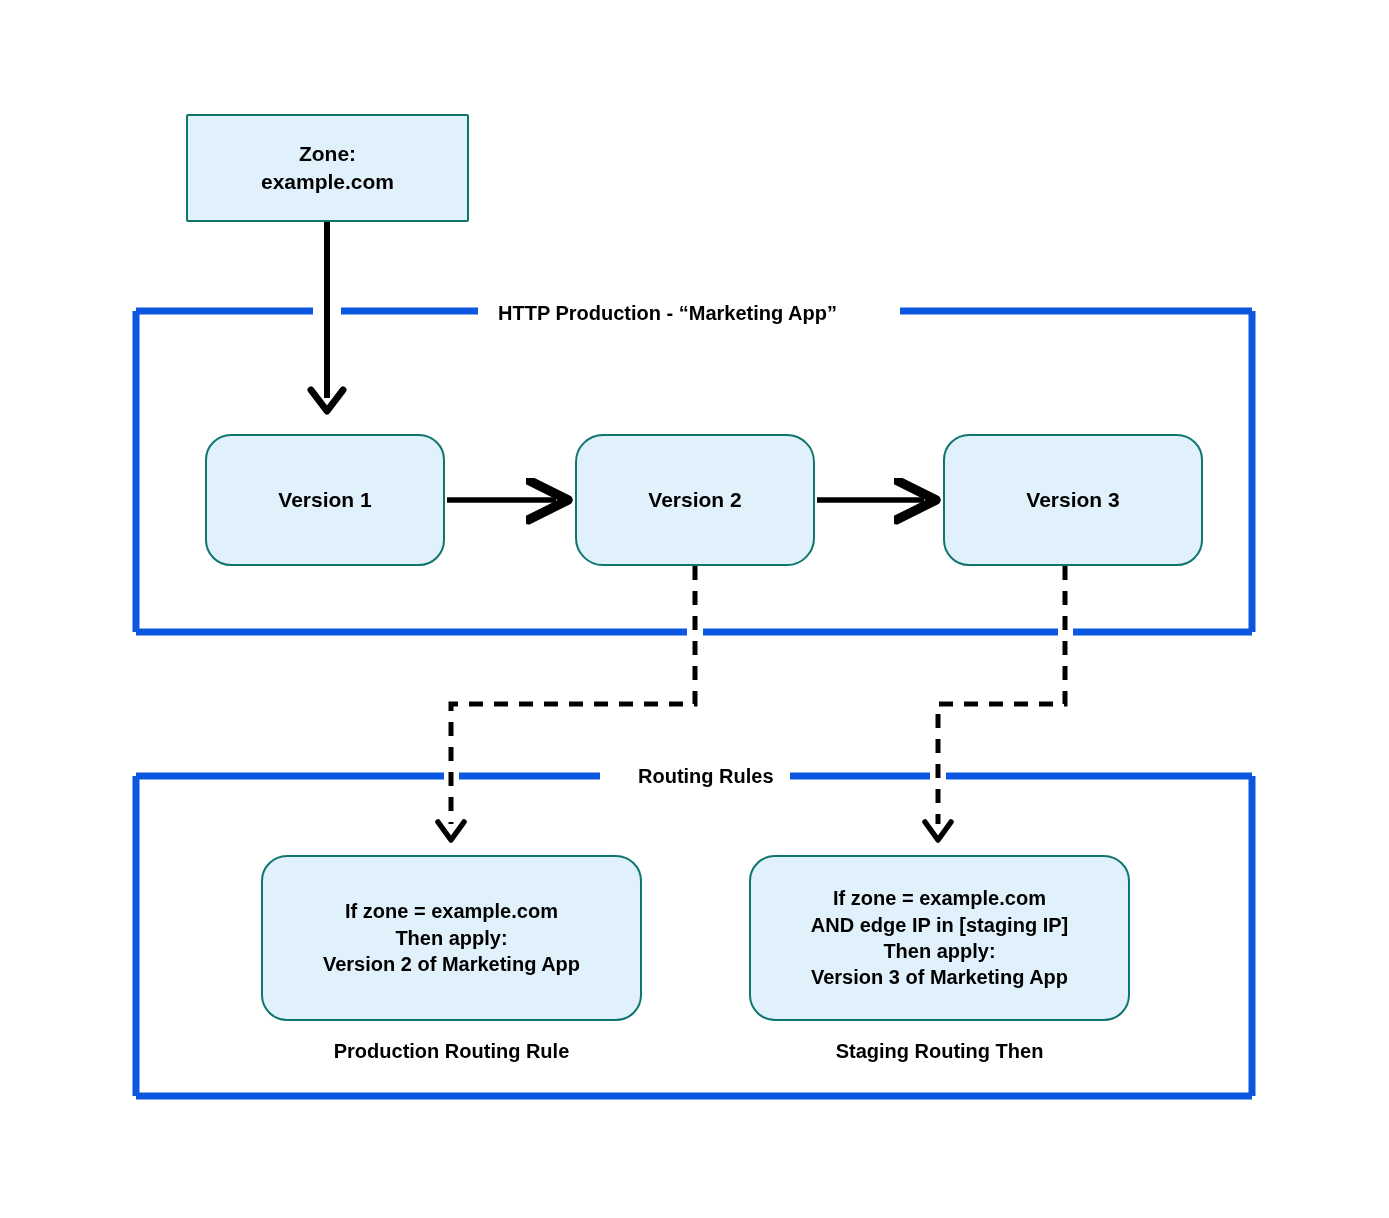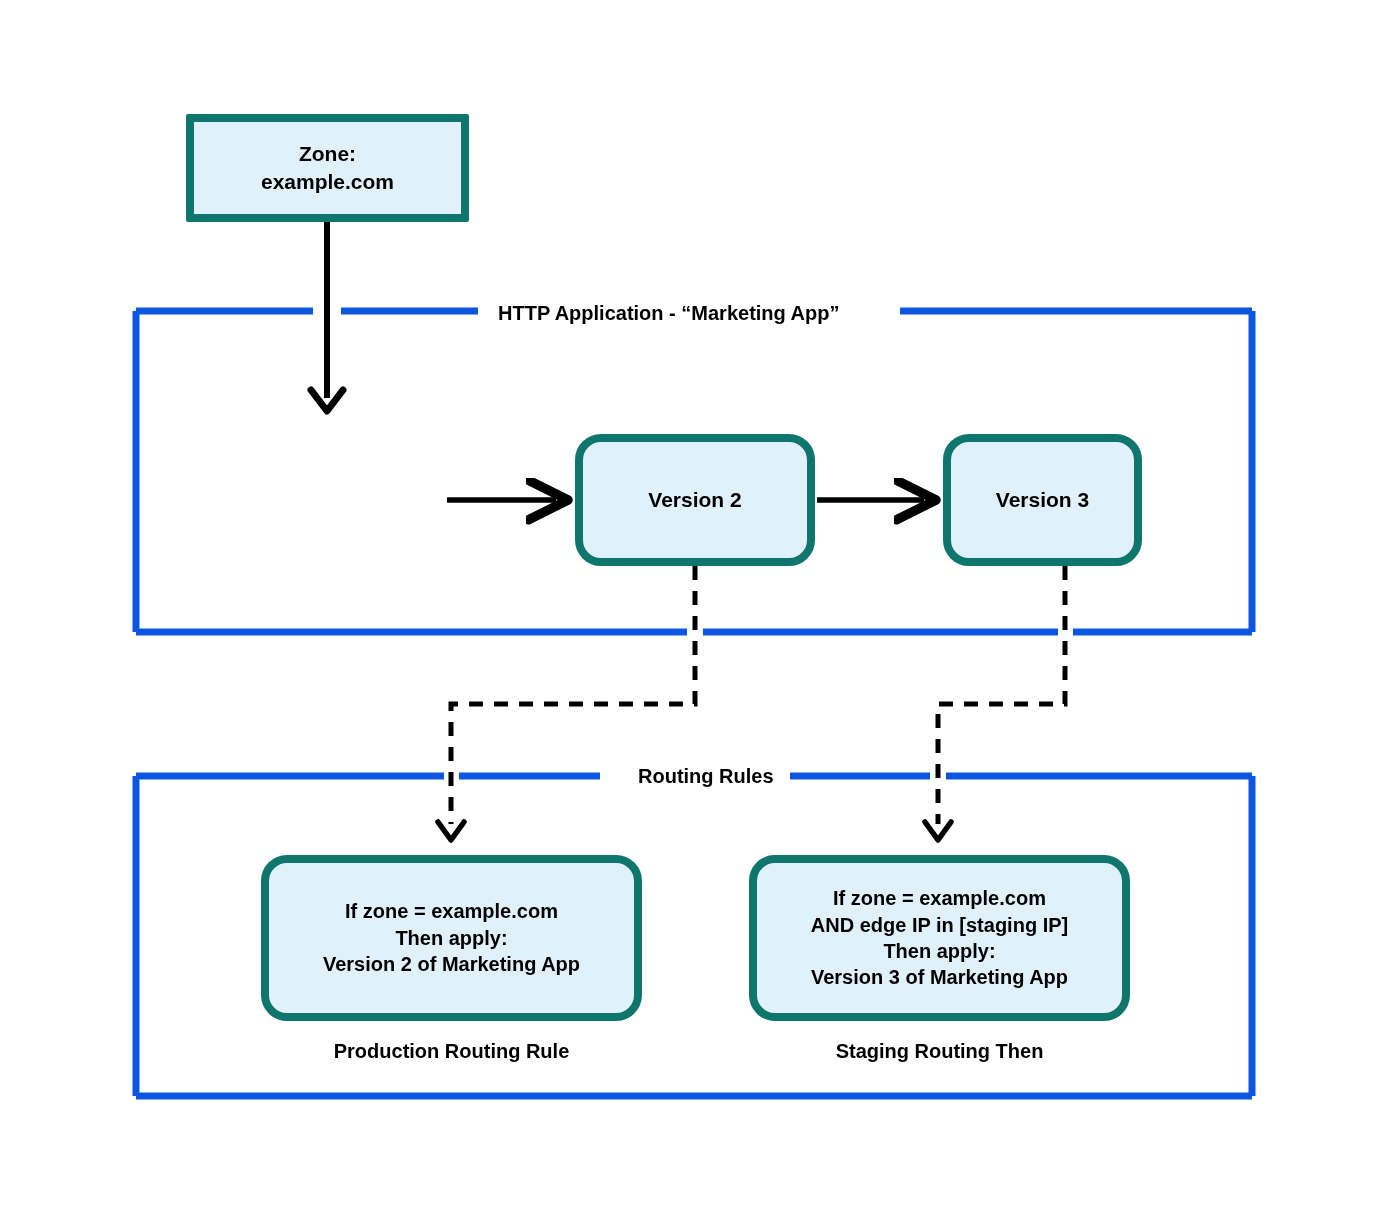--- a/index.html
+++ b/index.html
@@ -21,21 +21,21 @@
     position: absolute;
     left: 0;
     top: 0;
     width: 1389px;
     height: 1218px;
   }
   .node {
     position: absolute;
     box-sizing: border-box;
     background: #e1f1fb;
-    border: 8px solid #0f766e;
+    border: 2px solid #0f766e;
     display: flex;
     align-items: center;
     justify-content: center;
     text-align: center;
     color: #000000;
     font-weight: bold;
     line-height: 1.32;
     white-space: pre-line;
   }
   .node.square {
@@ -57,25 +57,26 @@
     width: 240px;
     height: 132px;
     font-size: 21px;
   }
   #version-2-node {
     left: 575px;
     top: 434px;
     width: 240px;
     height: 132px;
     font-size: 21px;
+    border-radius: 28px;
   }
   #version-3-node {
     left: 943px;
     top: 434px;
-    width: 199px;
+    width: 260px;
     height: 132px;
     font-size: 21px;
   }
   #production-rule-node {
     left: 261px;
     top: 855px;
     width: 381px;
     height: 166px;
     font-size: 20px;
   }
@@ -171,22 +172,23 @@
     <path d="M695,566 L695,704 L451,704 L451,824" stroke="#000000" stroke-width="5" fill="none" stroke-dasharray="14,11"></path>
     <path d="M438,822 L451,840 L464,822" stroke="#000000" stroke-width="5.5" fill="none" stroke-linecap="round" stroke-linejoin="round"></path>
 
     <path d="M1065,566 L1065,704 L938,704 L938,824" stroke="#000000" stroke-width="5" fill="none" stroke-dasharray="14,11"></path>
     <path d="M925,822 L938,840 L951,822" stroke="#000000" stroke-width="5.5" fill="none" stroke-linecap="round" stroke-linejoin="round"></path>
   </svg>
 
   <div class="node square" id="zone-node">Zone:
 example.com</div>
 
-  <div class="group-label" id="http-app-label">HTTP Application - “Marketing App”</div>
-
+  <div class="group-label" id="http-app-label">HTTP Production - “Marketing App”</div>
+
+  <div class="node rounded" id="version-1-node">Version 1</div>
   <div class="node rounded" id="version-2-node">Version 2</div>
   <div class="node rounded" id="version-3-node">Version 3</div>
 
   <div class="group-label" id="routing-rules-label">Routing Rules</div>
 
   <div class="node rounded" id="production-rule-node">If zone = example.com
 Then apply:
 Version 2 of Marketing App</div>
   <div class="caption" id="production-rule-caption">Production Routing Rule</div>
 

